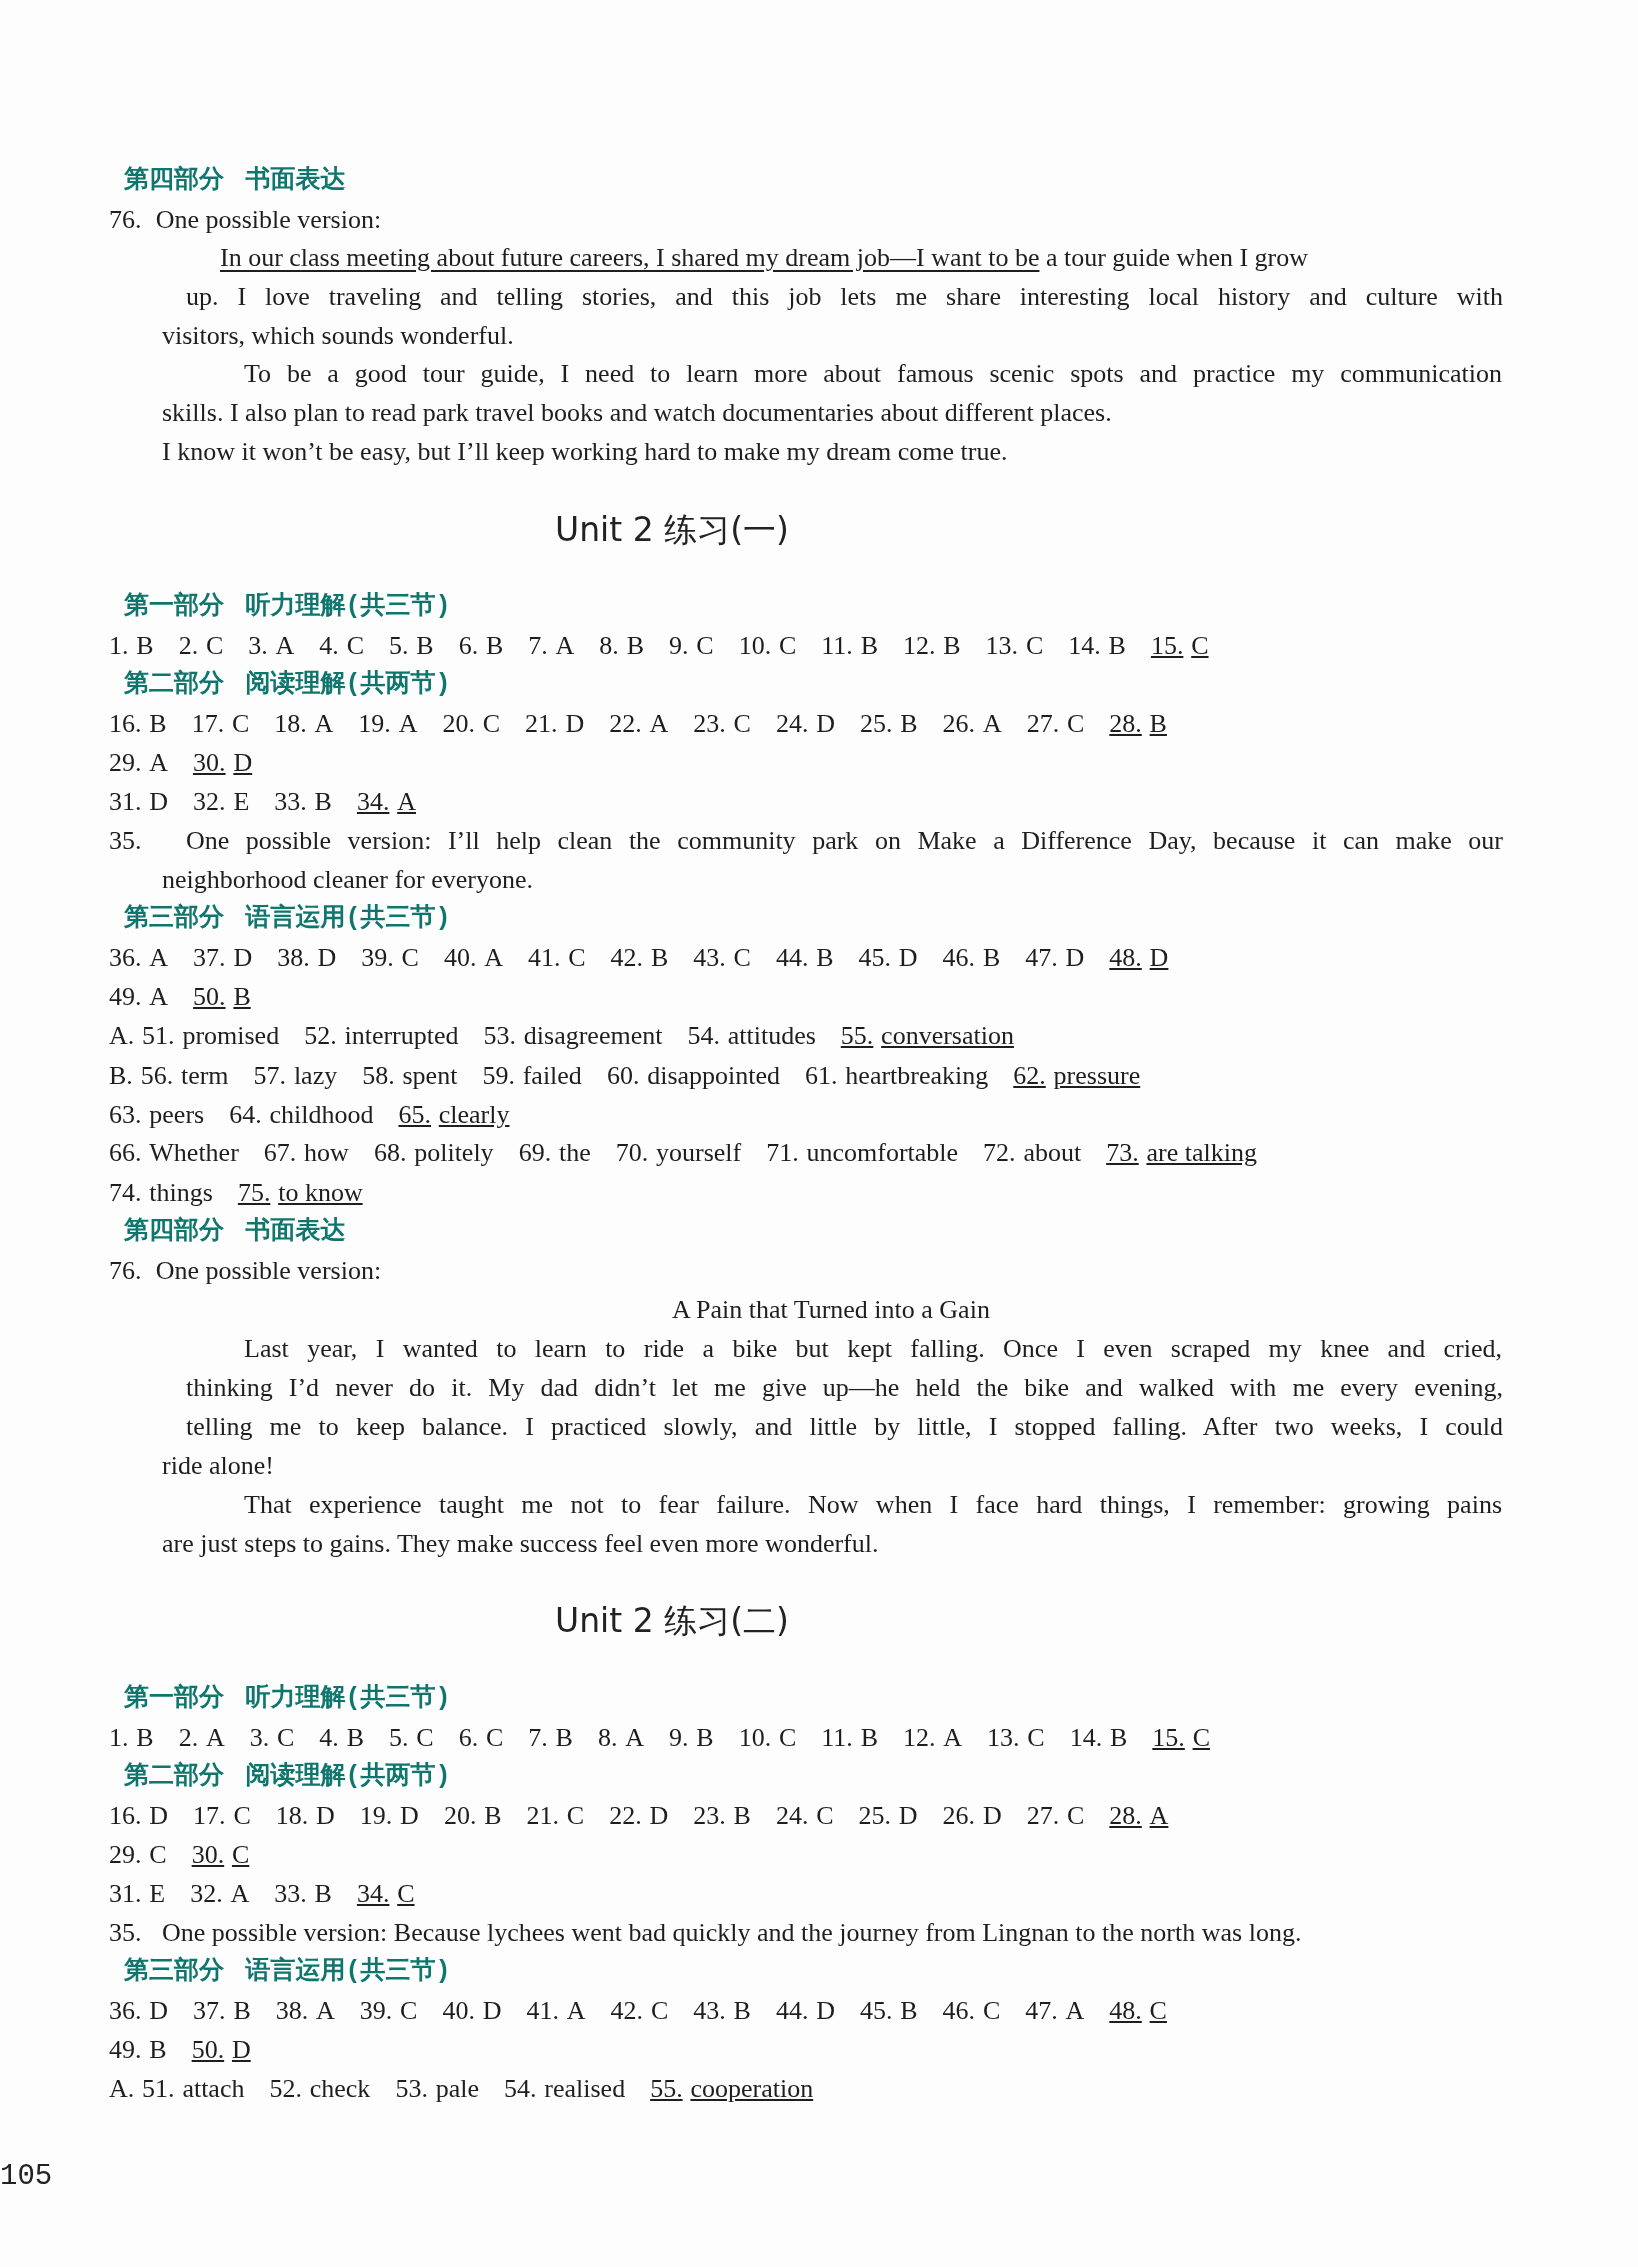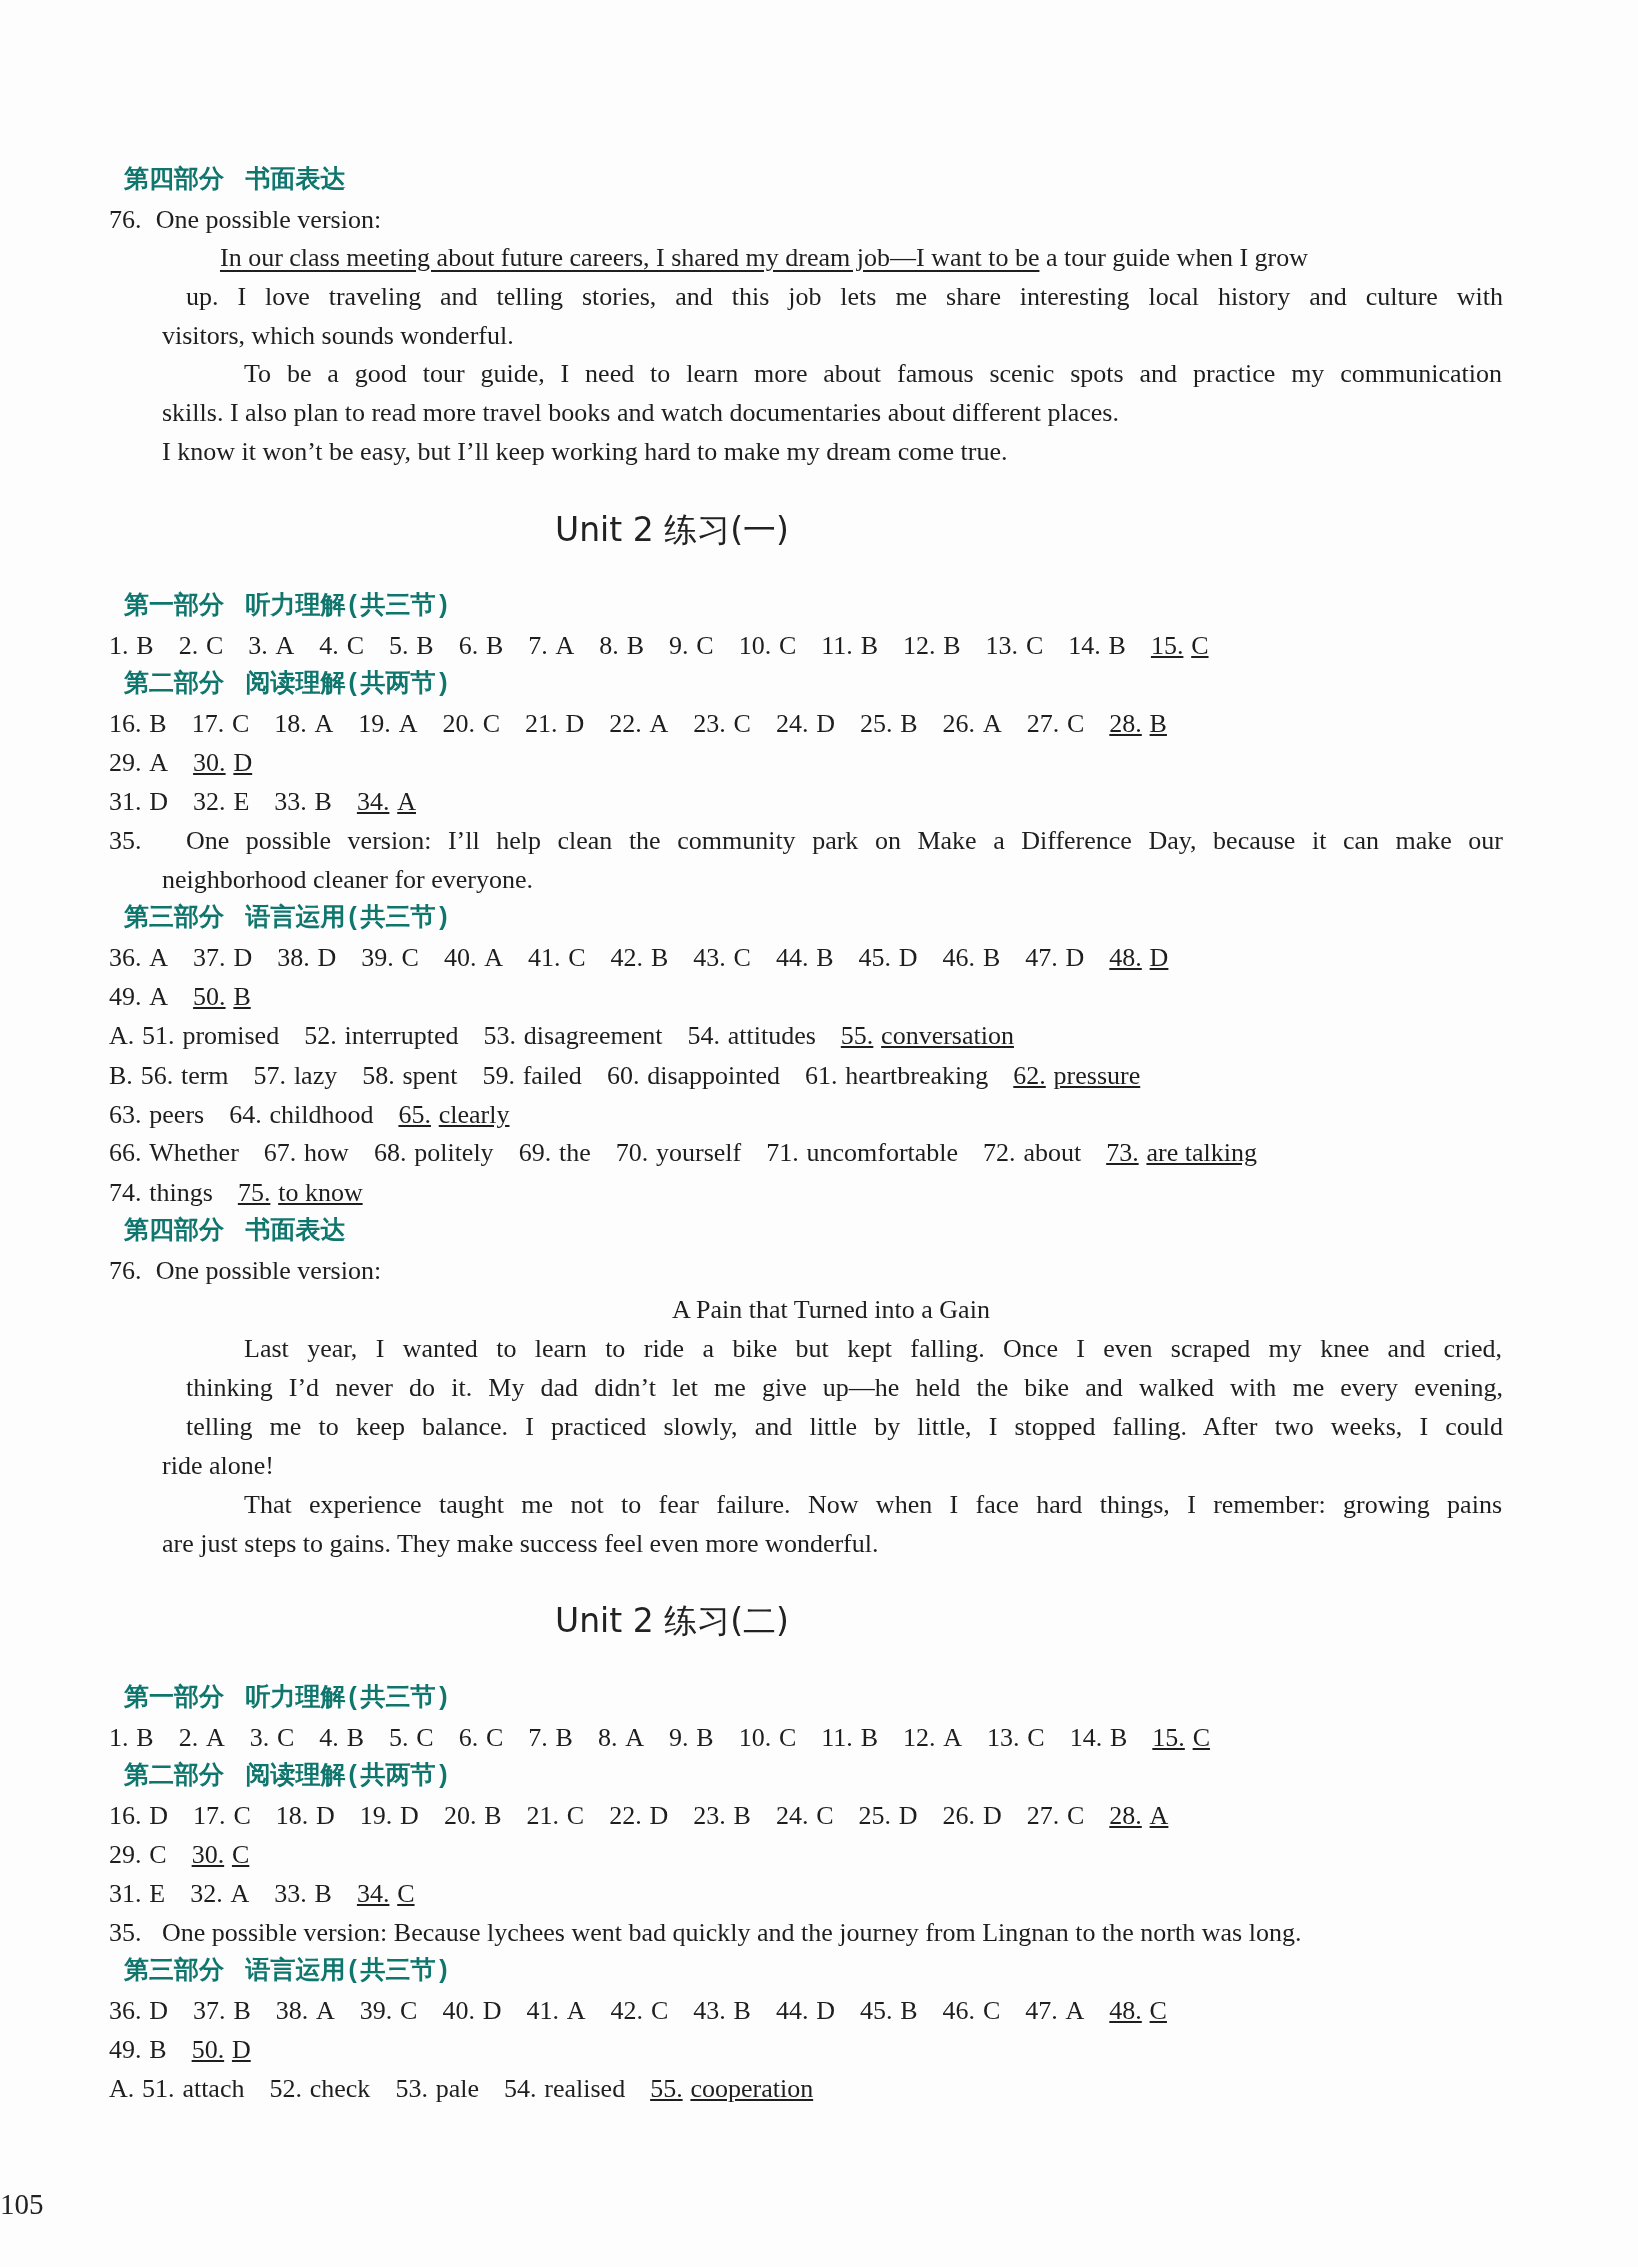--- a/index.html
+++ b/index.html
@@ -31,42 +31,42 @@
   .essay-title {
     position: absolute; left: 12px; width: 1638px; text-align: center;
     font-size: 26px; line-height: 39px;
   }
   .ans { display: inline-block; margin-right: 25px; }
   .ans:last-child { margin-right: 0; text-decoration: underline; }
   .num { margin-right: 7.8px; }
   .u { text-decoration: underline; text-underline-offset: 3.9px; }
   .pageno {
     position: absolute; left: 0; top: 2157px;
-    font-family: Liberation Serif, serif;
-    font-size: 29px; line-height: 39px; color: #222; margin-top: 28px;
+    font-family: Liberation Mono, monospace;
+    font-size: 29px; line-height: 39px; color: #222;
   }
   .hang { position: absolute; left: 109px; width: 1369px; font-size: 26px; line-height: 39px; }
 </style>
 </head>
 <body>
 
 <div class="page">
 
   <div class="cn-head" style="top:161px">
     <span>第四部分</span><span class="gap"></span><span>书面表达</span>
   </div>
   <div class="line" style="top:200px">
     <span class="num">76.</span>
     <span>One possible version:</span>
   </div>
   <div class="line indent1" style="top:238px; left:220px; width:1258px;"><span class="u">In our class meeting about future careers, I shared my dream job—I want to be</span><span> a tour guide when I grow</span></div>
   <div class="line indent1 justify" style="top:277px">up. I love traveling and telling stories, and this job lets me share interesting local history and culture with</div>
   <div class="line indent1" style="top:316px">visitors, which sounds wonderful.</div>
   <div class="line indent1 justify" style="top:354px; left:220px; width:1258px;">To be a good tour guide, I need to learn more about famous scenic spots and practice my communication</div>
-  <div class="line indent1" style="top:393px">skills. I also plan to read more travel books and watch documentaries about different places.</div>
+  <div class="line indent1" style="top:393px">skills. I also plan to read park travel books and watch documentaries about different places.</div>
   <div class="line indent1" style="top:432px">I know it won’t be easy, but I’ll keep working hard to make my dream come true.</div>
 
   <div class="unit-title" style="top:506px">Unit 2 练习(一)</div>
 
   <div class="cn-head" style="top:587px">
     <span>第一部分</span><span class="gap"></span><span>听力理解(共三节)</span>
   </div>
   <div class="line answers" style="top:626px"><span class="ans"><span class="num">1.</span><span>B</span></span><span class="ans"><span class="num">2.</span><span>C</span></span><span class="ans"><span class="num">3.</span><span>A</span></span><span class="ans"><span class="num">4.</span><span>C</span></span><span class="ans"><span class="num">5.</span><span>B</span></span><span class="ans"><span class="num">6.</span><span>B</span></span><span class="ans"><span class="num">7.</span><span>A</span></span><span class="ans"><span class="num">8.</span><span>B</span></span><span class="ans"><span class="num">9.</span><span>C</span></span><span class="ans"><span class="num">10.</span><span>C</span></span><span class="ans"><span class="num">11.</span><span>B</span></span><span class="ans"><span class="num">12.</span><span>B</span></span><span class="ans"><span class="num">13.</span><span>C</span></span><span class="ans"><span class="num">14.</span><span>B</span></span><span class="ans"><span class="num">15.</span><span>C</span></span></div>
 
   <div class="cn-head" style="top:665px">

